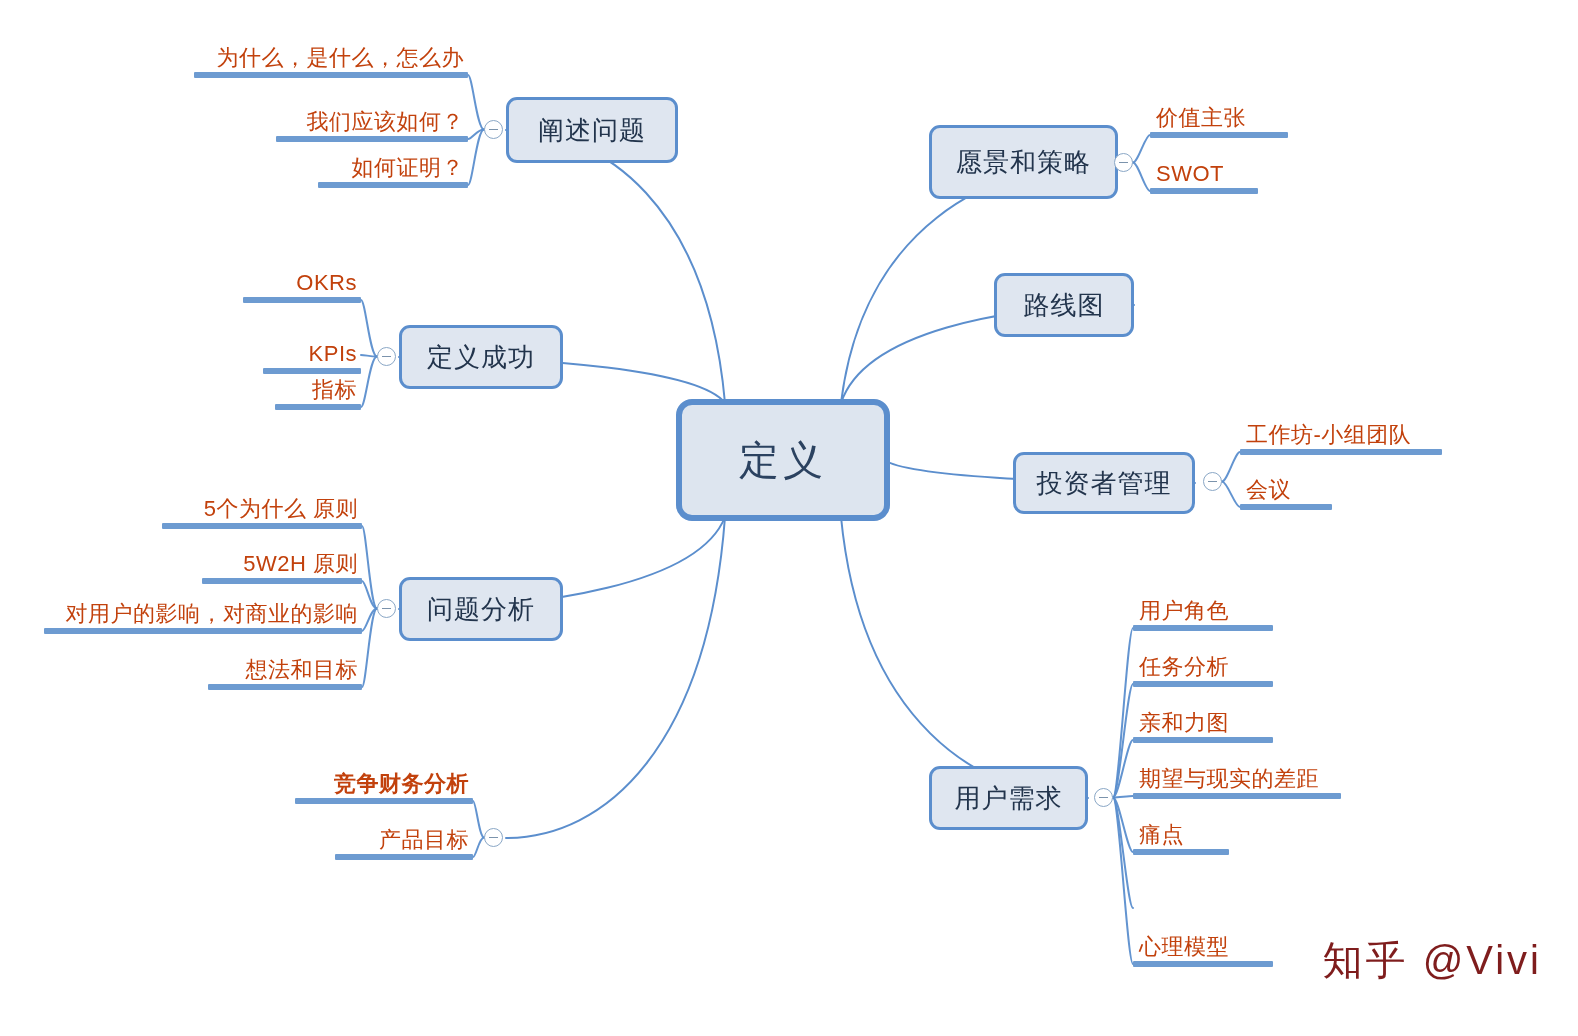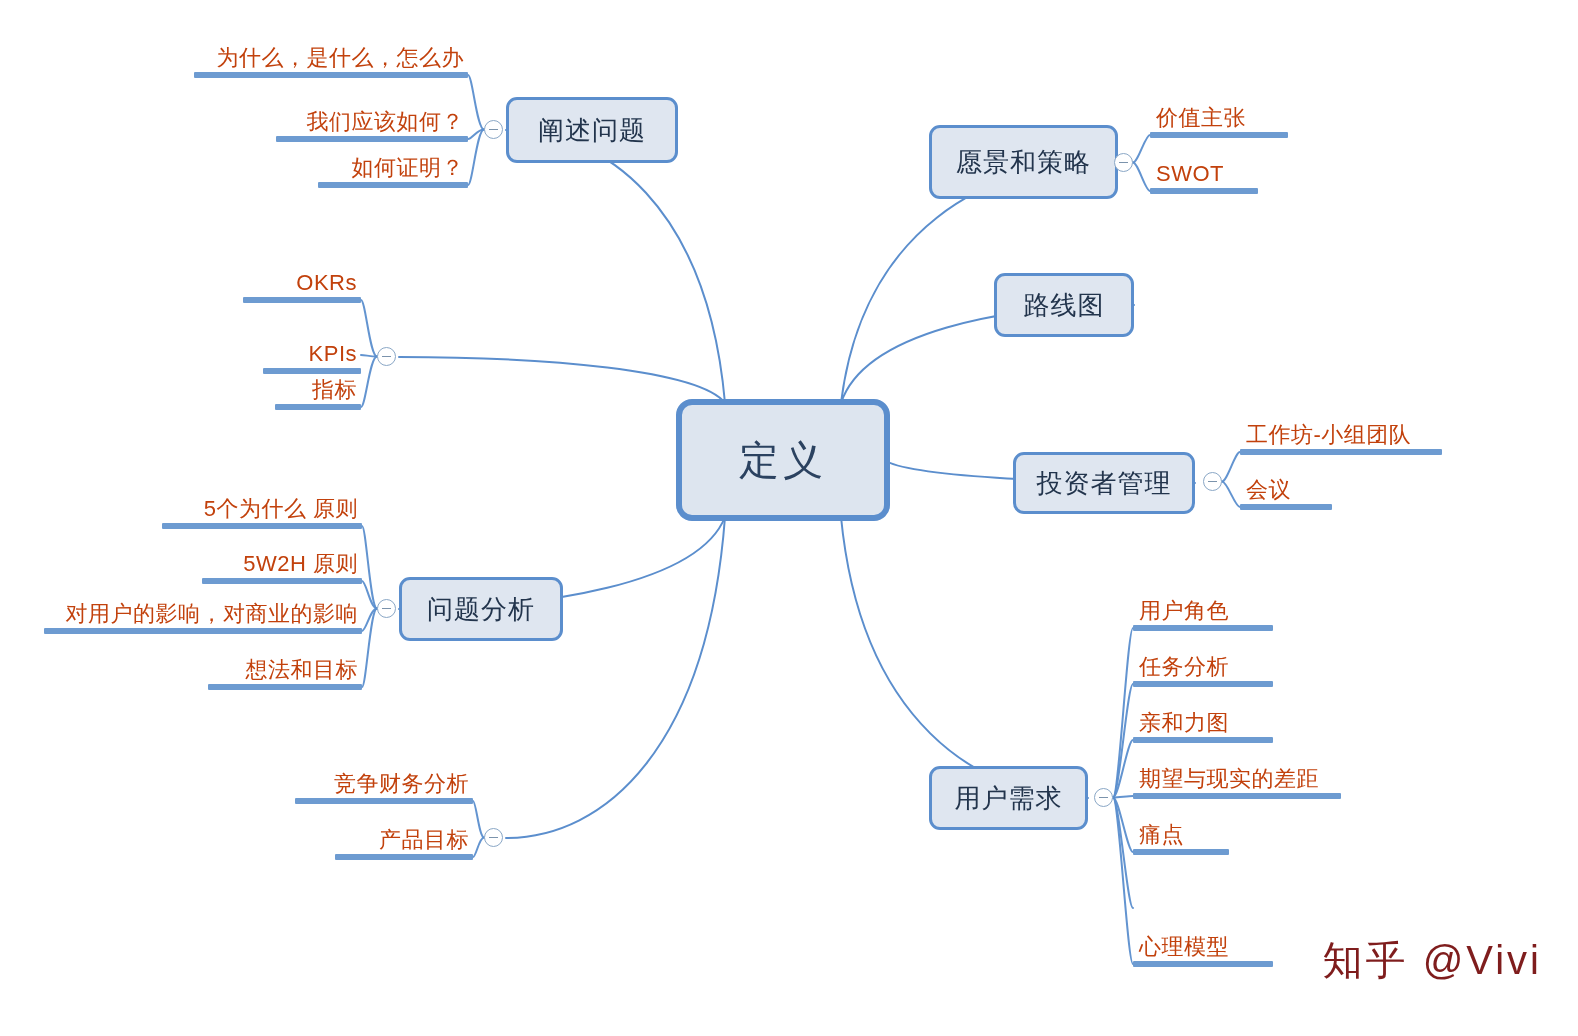--- a/index.html
+++ b/index.html
@@ -134,20 +134,23 @@
       <div class="leaf-rule"></div>
     </div>
     <div class="leaf l" style="left: 276px; top: 100px; width: 192px; height: 42px;">
       <span class="leaf-text">我们应该如何？</span>
       <div class="leaf-rule"></div>
     </div>
     <div class="leaf l" style="left: 318px; top: 146px; width: 150px; height: 42px;">
       <span class="leaf-text">如何证明？</span>
       <div class="leaf-rule"></div>
     </div>
+    <div class="node branch" style="left: 399px; top: 325px; width: 164px; height: 64px;">
+      <span>定义成功</span>
+    </div>
     <div class="toggle" style="left: 377px; top: 347px;"></div>
     <div class="leaf l" style="left: 243px; top: 263px; width: 118px; height: 40px;">
       <span class="leaf-text">OKRs</span>
       <div class="leaf-rule"></div>
     </div>
     <div class="leaf l" style="left: 263px; top: 318px; width: 98px; height: 40px; margin-top: 16px;">
       <span class="leaf-text">KPIs</span>
       <div class="leaf-rule"></div>
     </div>
     <div class="leaf l" style="left: 275px; top: 370px; width: 86px; height: 40px; text-align: right;">
@@ -168,21 +171,21 @@
     </div>
     <div class="leaf l" style="left: 44px; top: 592px; width: 318px; height: 42px;">
       <span class="leaf-text">对用户的影响，对商业的影响</span>
       <div class="leaf-rule"></div>
     </div>
     <div class="leaf l" style="left: 208px; top: 648px; width: 154px; height: 42px;">
       <span class="leaf-text">想法和目标</span>
       <div class="leaf-rule"></div>
     </div>
     <div class="toggle" style="left: 484px; top: 828px;"></div>
-    <div class="leaf l" style="left: 295px; top: 762px; width: 178px; height: 42px;">
+    <div class="leaf l" style="left: 295px; top: 762px; width: 178px; height: 42px; font-weight: bold;">
       <span class="leaf-text">竞争财务分析</span>
       <div class="leaf-rule"></div>
     </div>
     <div class="leaf l" style="left: 335px; top: 818px; width: 138px; height: 42px;">
       <span class="leaf-text">产品目标</span>
       <div class="leaf-rule"></div>
     </div>
     <div class="node branch" style="left: 929px; top: 125px; width: 189px; height: 74px;">
       <span>愿景和策略</span>
     </div>

